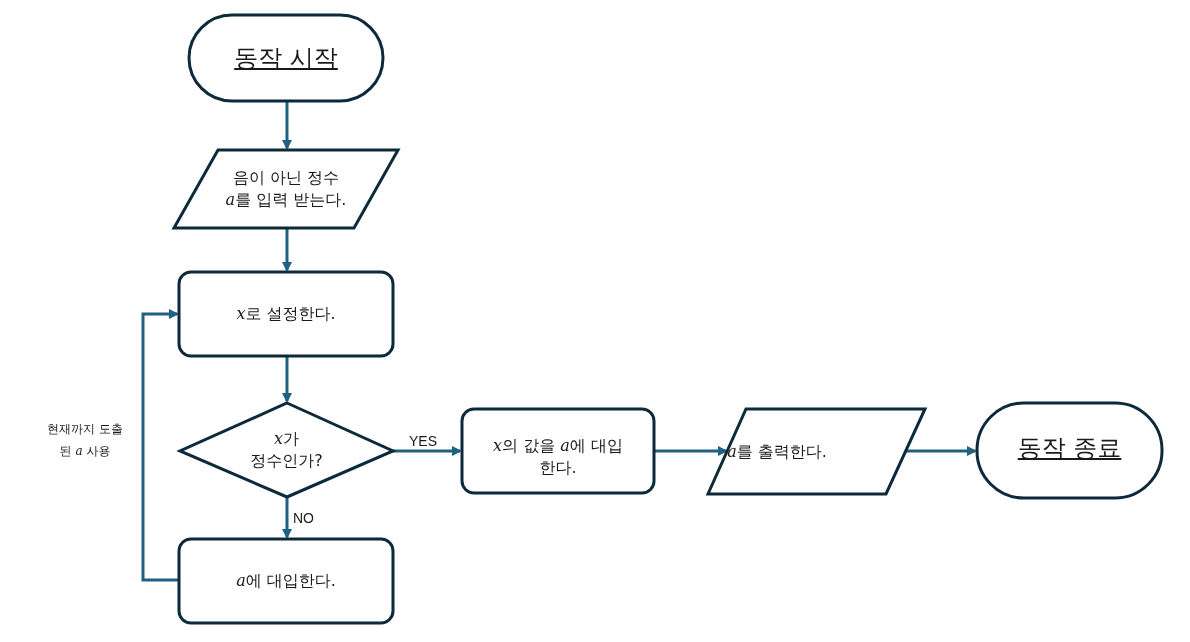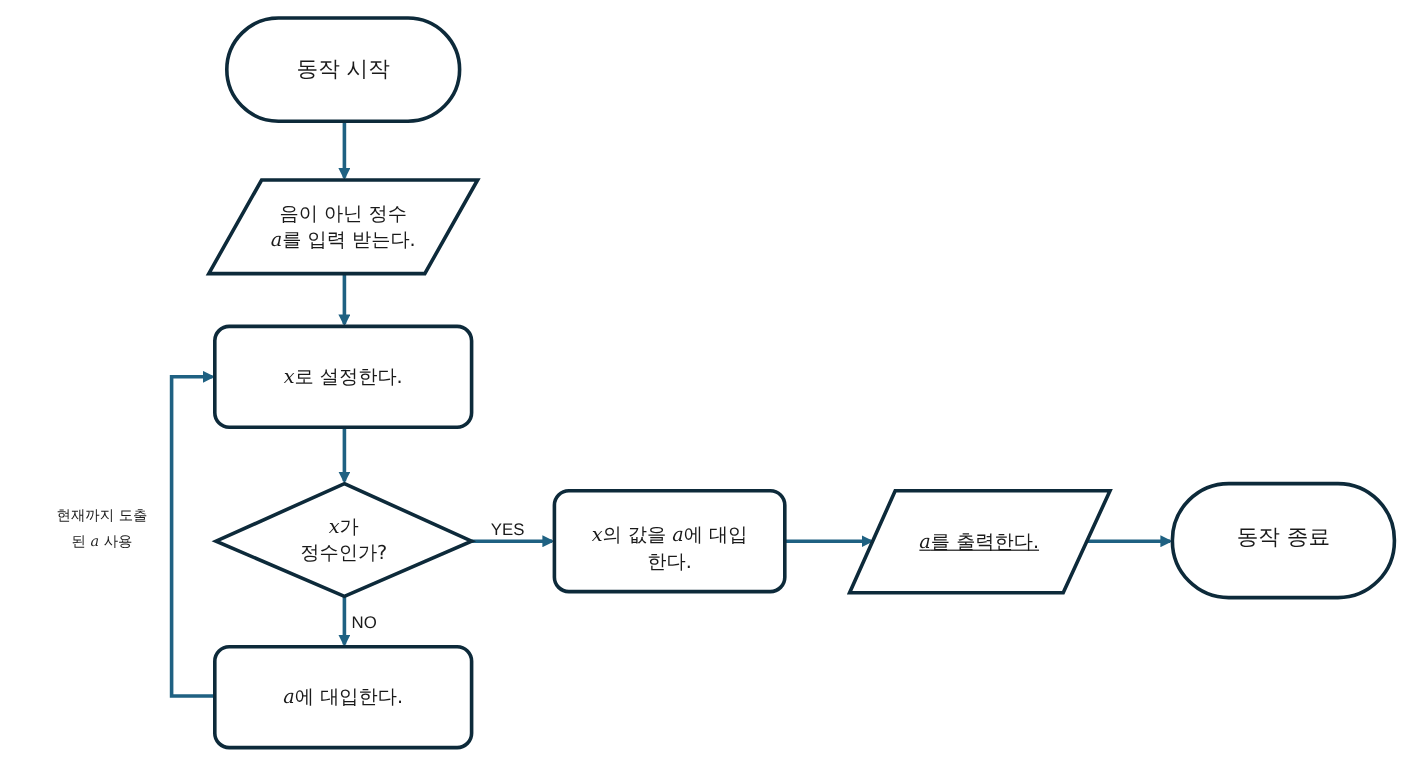--- a/index.html
+++ b/index.html
@@ -3,21 +3,21 @@
 <meta charset="utf-8">
 <style>
   html, body { margin: 0; padding: 0; background: #ffffff; }
   body { width: 1190px; height: 642px; position: relative; overflow: hidden;
          font-family: "DejaVu Sans", "Liberation Sans", sans-serif; color: #1a1a1a; }
   svg.flow { position: absolute; left: 0; top: 0; }
   .shape { fill: #ffffff; stroke: #0d2a3a; stroke-width: 3; }
   .conn { stroke: #1f6182; stroke-width: 3; fill: none; }
   .lbl { position: absolute; display: flex; flex-direction: column; align-items: center;
          justify-content: center; text-align: center; font-size: 16px; line-height: 22px; }
-  .lbl.big { font-size: 18px; }
+  .lbl.big { font-size: 24px; text-decoration: underline; }
   .var { font-family: "DejaVu Serif", "Liberation Serif", serif; font-style: italic; }
   .edge-lbl { position: absolute; font-size: 14px; font-family: "Liberation Sans", sans-serif; }
   .side-note { position: absolute; font-size: 12px; line-height: 22px; text-align: center; }
 </style>
 </head>
 <body>
 
 <svg class="flow" width="1190" height="642">
   <defs>
     <marker id="arr" markerWidth="10" markerHeight="10" refX="8" refY="5" orient="auto" markerUnits="userSpaceOnUse">
@@ -64,21 +64,21 @@
 
 <div class="lbl" style="left:179px;top:539px;width:214px;height:84px;">
   <span><span class="var">a</span><span>에 대입한다.</span></span>
 </div>
 
 <div class="lbl" style="left:462px;top:409px;width:192px;height:96px;">
   <span><span class="var">x</span><span>의 값을 </span><span class="var">a</span><span>에 대입</span></span>
   <span>한다.</span>
 </div>
 
-<div class="lbl" style="left:727px;top:409px;width:178px;height:85px;text-decoration:underline;">
+<div class="lbl" style="left:688px;top:409px;width:178px;height:85px;">
   <span><span class="var">a</span><span>를 출력한다.</span></span>
 </div>
 
 <div class="lbl big" style="left:977px;top:403px;width:185px;height:90px;">
   <span>동작 종료</span>
 </div>
 
 <span class="edge-lbl" style="left:409px;top:433px;">YES</span>
 <span class="edge-lbl" style="left:293px;top:510px;">NO</span>
 

